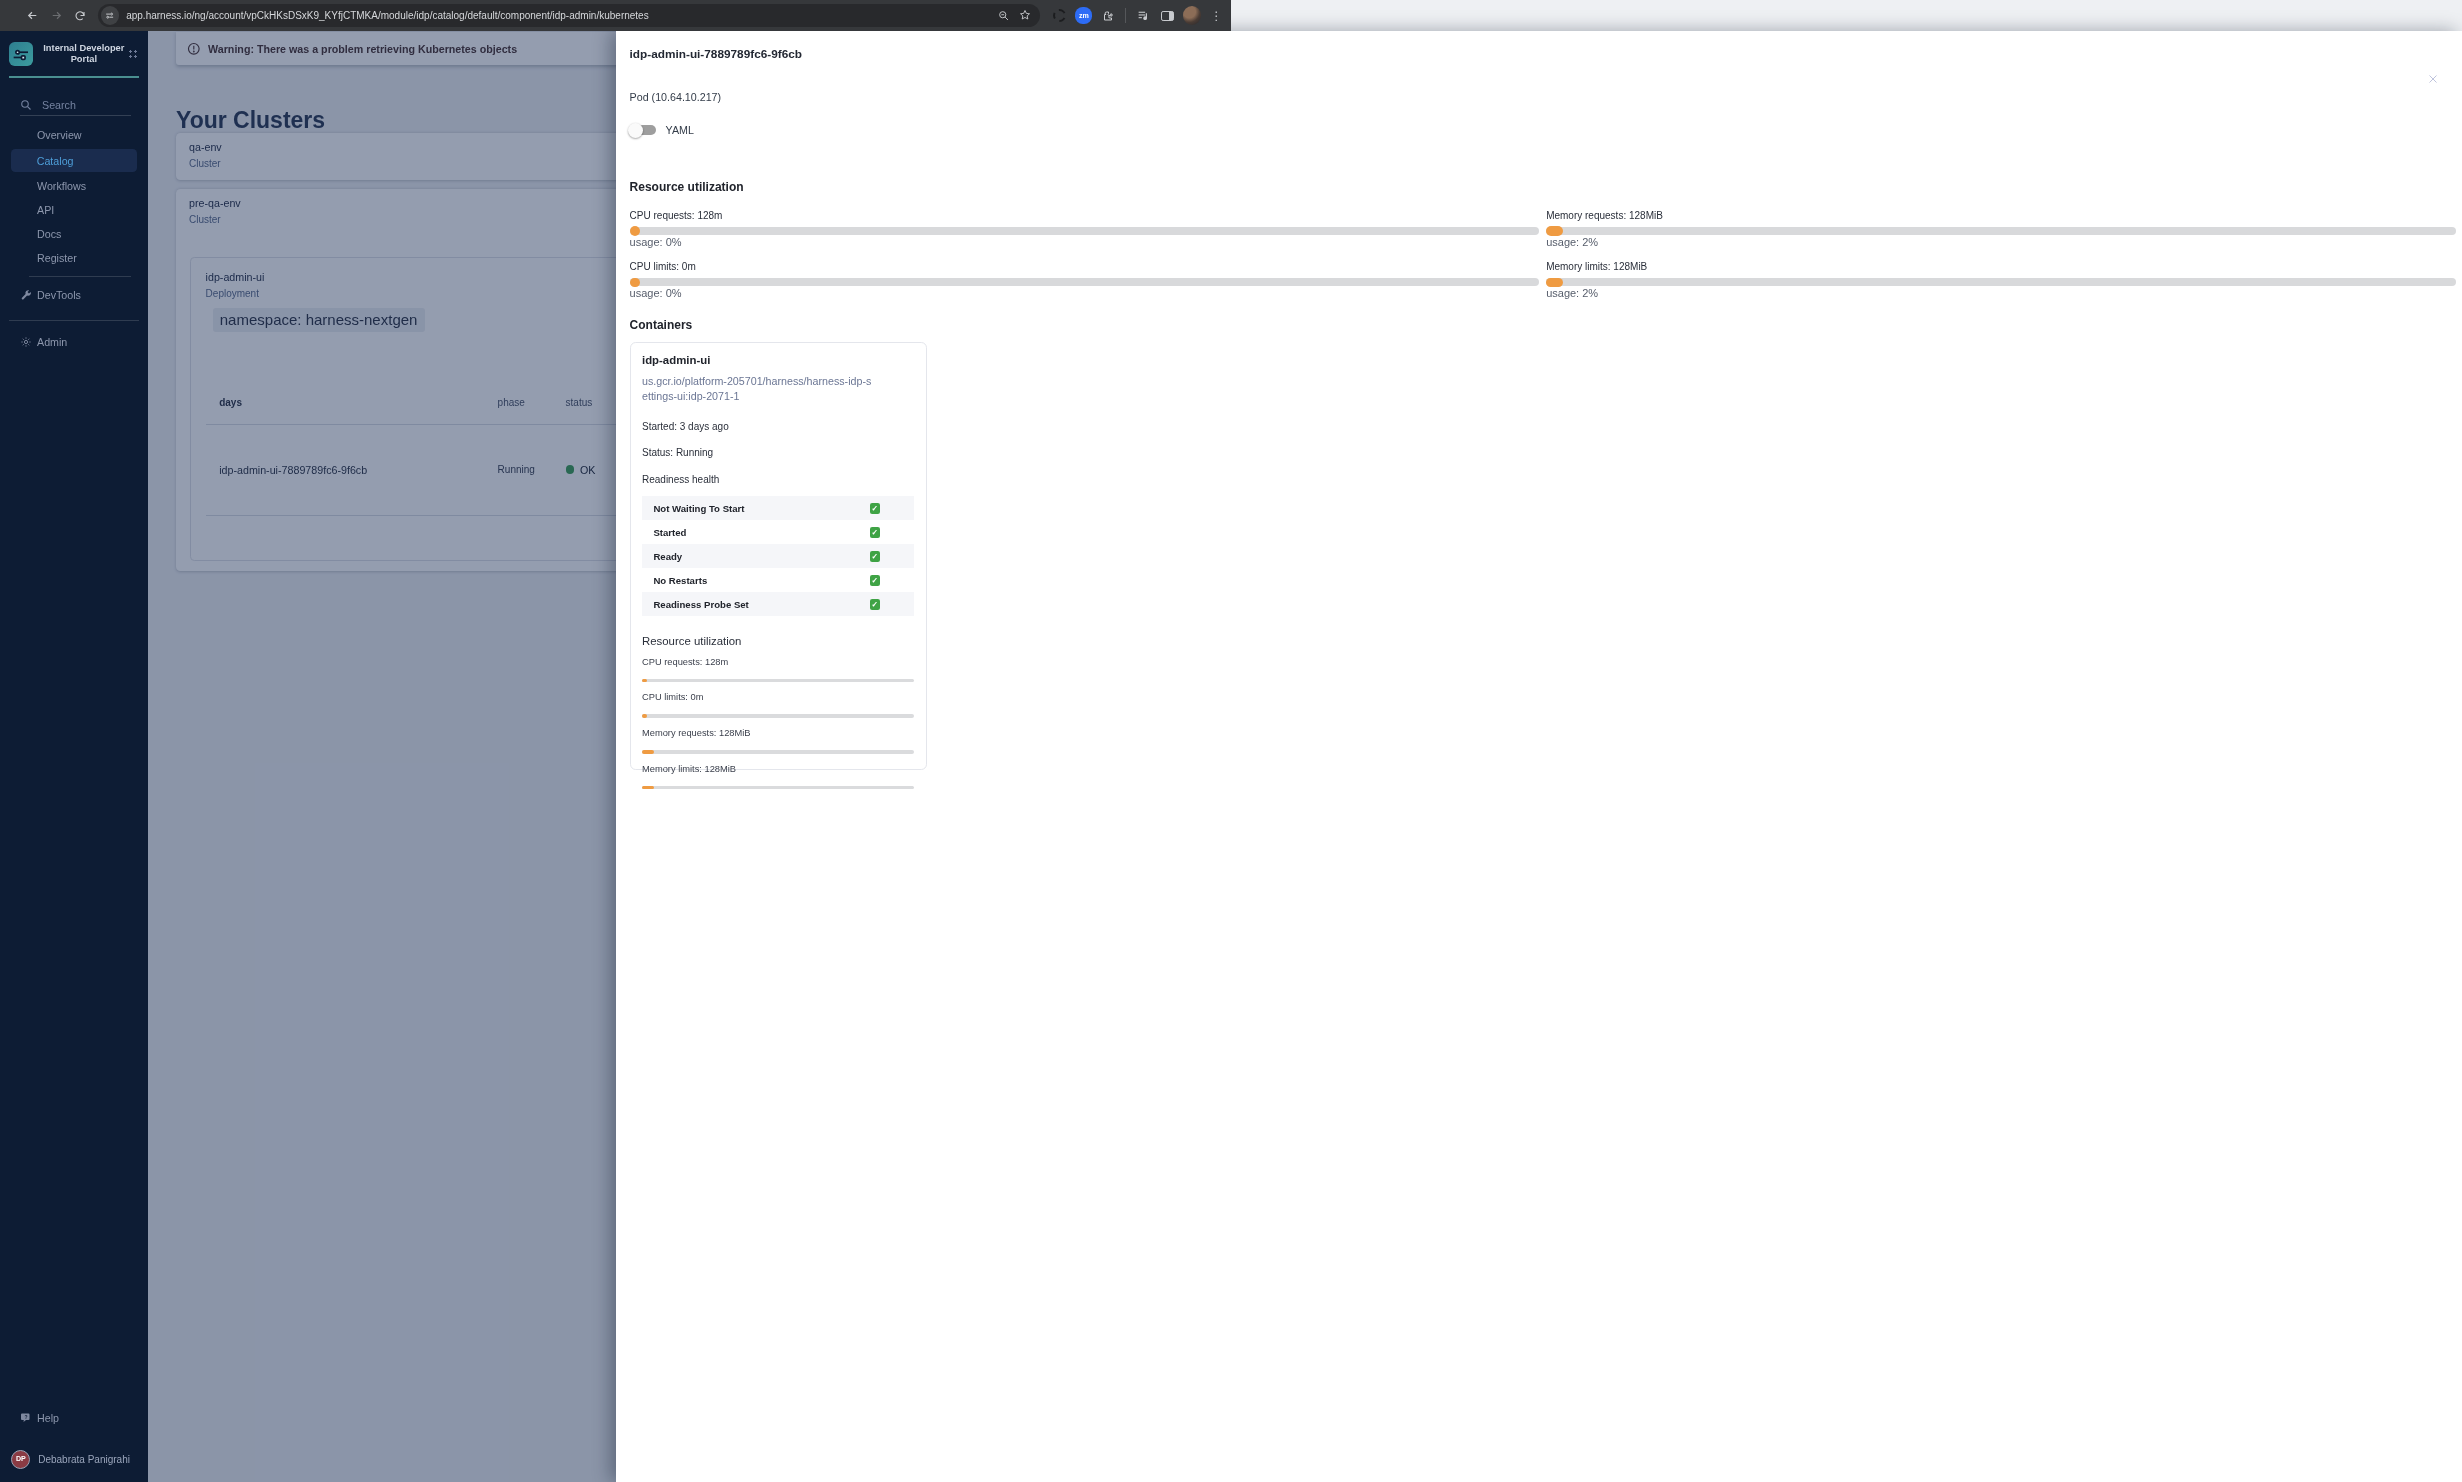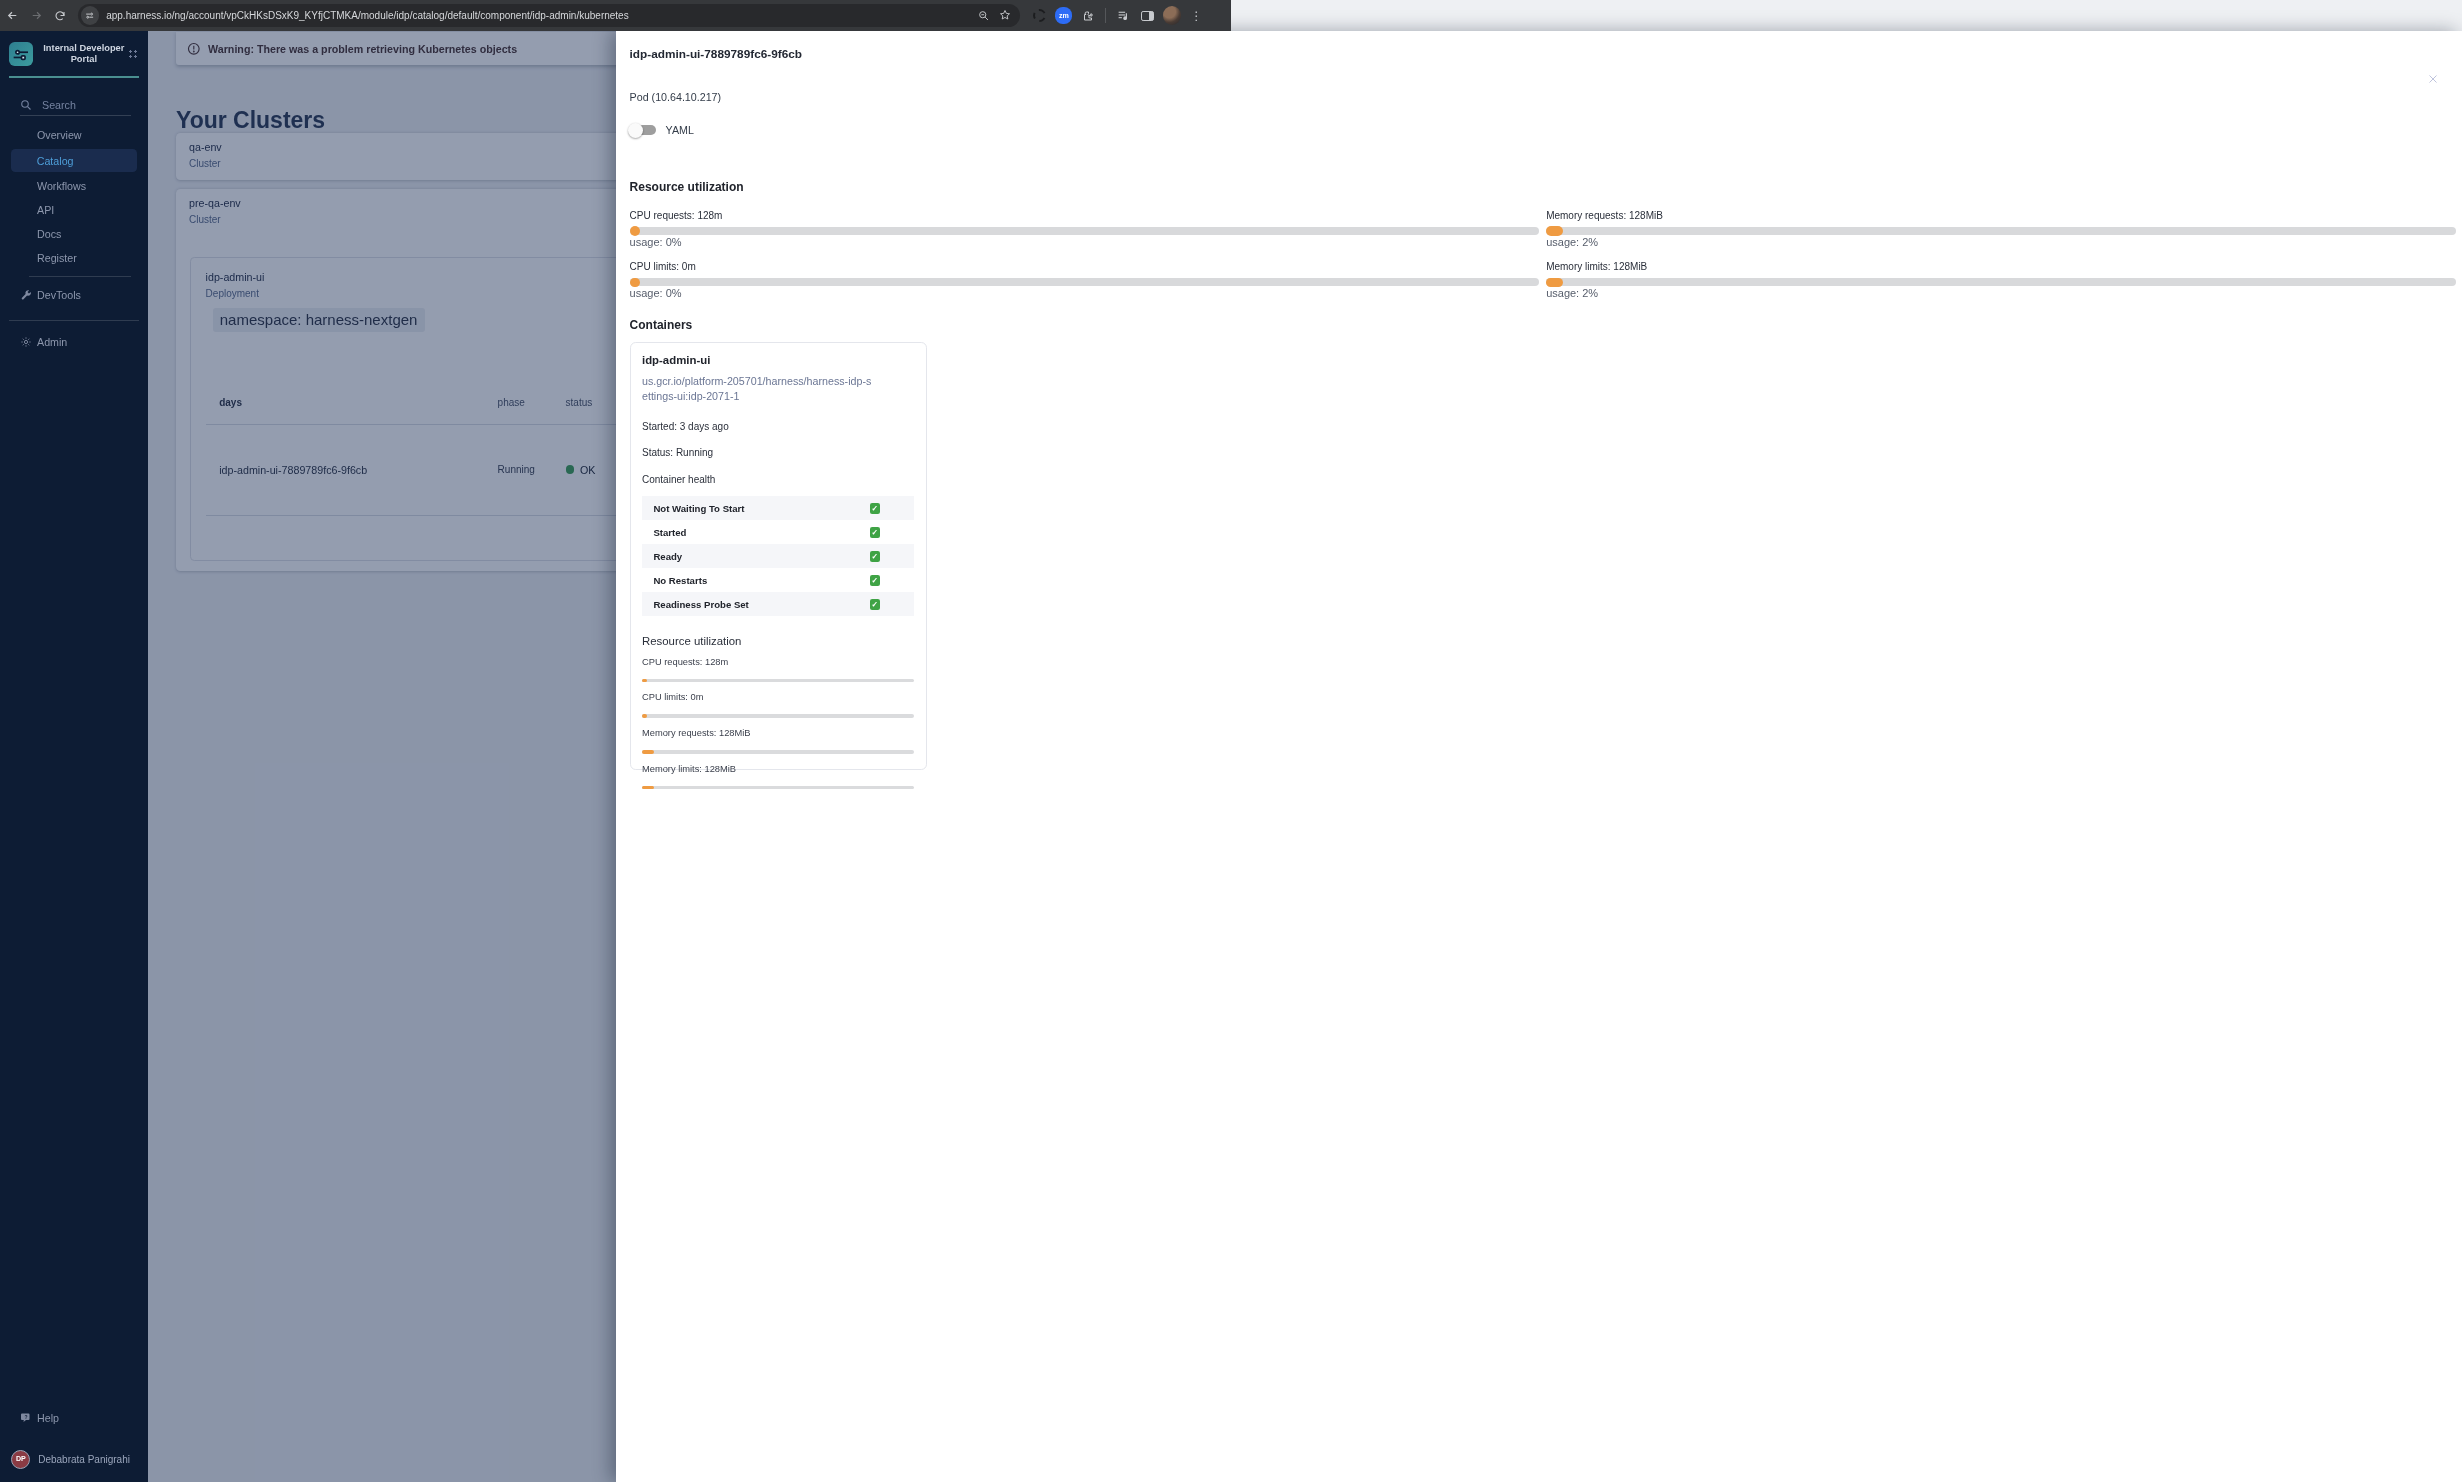--- a/index.html
+++ b/index.html
@@ -1,21 +1,21 @@
 <!DOCTYPE html>
 <html style="font-size:11.4px"><head>
 <meta charset="utf-8">
 <style>
   * { margin:0; padding:0; box-sizing:border-box; }
   html,body { width:1231px; height:741px; overflow:hidden; background:#eef0f3;
     font-family:"Liberation Sans", sans-serif; }
 
   
   .browser-bar { position:fixed; left:0; top:0; width:1231px; height:31px;
-    background:#36383b; display:flex; align-items:center; padding:0 0; z-index:60; }
+    background:#36383b; display:flex; align-items:center; padding:0 20px; z-index:60; }
   .nav-ic { width:24px; height:24px; display:flex; align-items:center; justify-content:center;
     color:#c8cace; flex:0 0 auto; }
   .nav-ic.disabled { color:#6b6d70; }
   .url-pill { height:23px; flex:0 0 auto; width:942px; margin-left:5.7px; background:#28292c;
     border-radius:11.4px; display:flex; align-items:center; padding:0 4.3px 0 2.9px; }
   .tune-circle { width:18.5px; height:18.5px; border-radius:50%; background:#3f4144;
     display:flex; align-items:center; justify-content:center; flex:0 0 auto; }
   .url-text { color:#d6d8db; font-size:10px; margin-left:7.1px; flex:1 1 auto;
     white-space:nowrap; overflow:hidden; }
   .pill-ic { width:21.4px; height:21.4px; display:flex; align-items:center; justify-content:center;
@@ -377,21 +377,21 @@
     </div>
   </div>
 
   <div class="containers-heading">Containers</div>
 
   <div class="container-card">
     <div class="cc-name">idp-admin-ui</div>
     <div class="cc-image">us.gcr.io/platform-205701/harness/harness-idp-settings-ui:idp-2071-1</div>
     <div class="cc-line">Started: 3 days ago</div>
     <div class="cc-line">Status: Running</div>
-    <div class="cc-line">Container health</div>
+    <div class="cc-line">Readiness health</div>
 
     <div class="health-list">
       <div class="health-row">
         <span class="health-label">Not Waiting To Start</span>
         <span class="check-badge">✓</span>
       </div>
       <div class="health-row">
         <span class="health-label">Started</span>
         <span class="check-badge">✓</span>
       </div>

